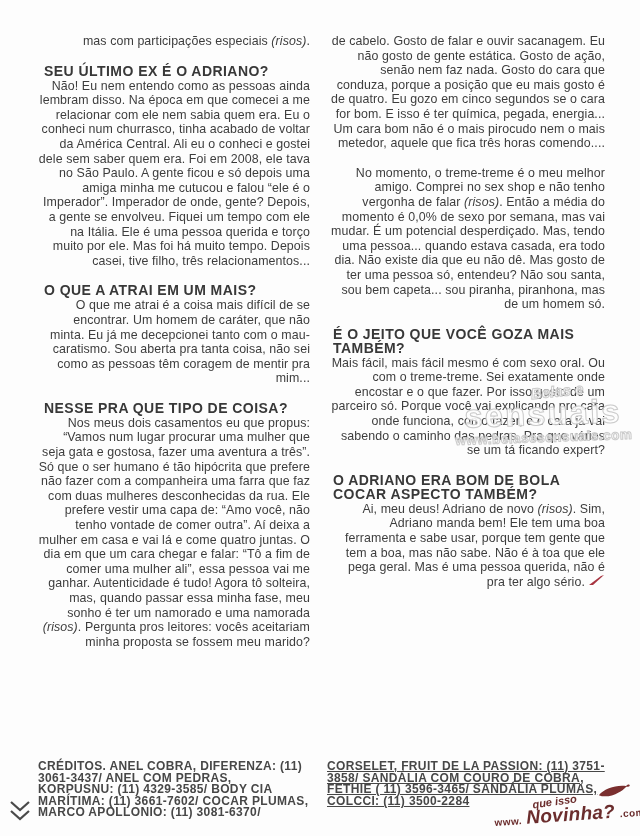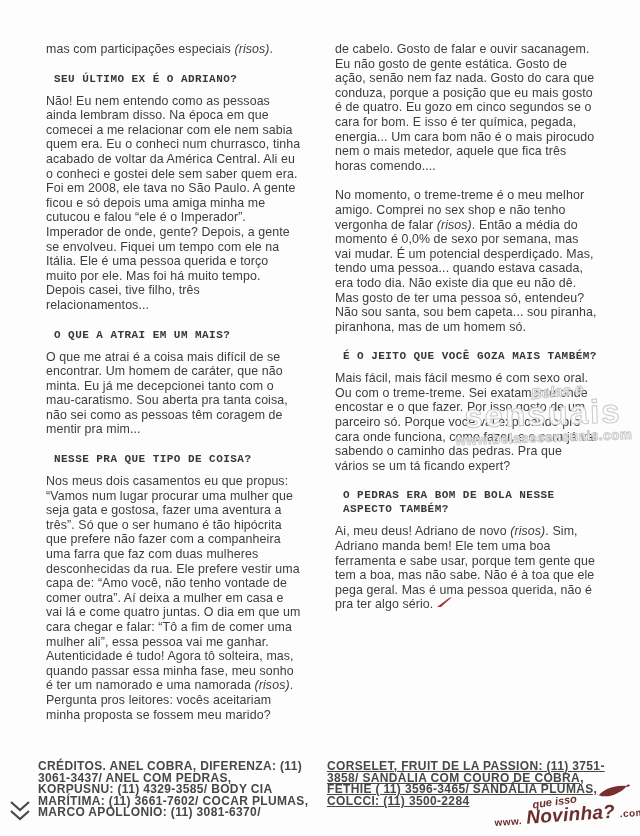--- a/index.html
+++ b/index.html
@@ -15,35 +15,35 @@
   .content {
     position:absolute; left:38px; top:34px;
     display:flex; gap:17px;
   }
   .col { display:block; }
   .col-left  { width:272px; }
   .col-right { width:278px; }
   .block { margin:0; }
   .block + .block { margin-top:15px; }
   p.body {
-    margin:8px;
+    margin:0;
     font-size:12.4px;
     line-height:14.6px;
     letter-spacing:0.1px;
     color:#3d3d3d;
+    text-align:right;
   }
   p.body i { font-style:italic; }
   h3.q {
-    margin:0 0 1px 16px;
-    font-size:11px;
+    margin:0 0 1px 6px;
+    font-size:14px;
     line-height:14px;
     font-weight:700;
     letter-spacing:0.45px;
     color:#383838;
-    font-family:Liberation Mono, monospace;
   }
   .end-mark { display:inline-block; margin-left:4px; vertical-align:baseline; }
   .credits {
     position:absolute; top:761px;
     font-size:12px; line-height:11.6px;
     font-weight:700; letter-spacing:0.35px;
     color:#474747;
   }
   .credits-left  { left:38px;  width:272px; }
   .credits-right { left:327px; width:282px;text-decoration:underline; }
@@ -126,21 +126,21 @@
     <div class="col col-right" id="col-right">
         <p class="body block">de cabelo. Gosto de falar e ouvir sacanagem. Eu não gosto de gente estática. Gosto de ação, senão nem faz nada. Gosto do cara que conduza, porque a posição que eu mais gosto é de quatro. Eu gozo em cinco segundos se o cara for bom. E isso é ter química, pegada, energia... Um cara bom não é o mais pirocudo nem o mais metedor, aquele que fica três horas comendo....</p>
         <div class="block">
           <p class="body">No momento, o treme-treme é o meu melhor amigo. Comprei no sex shop e não tenho vergonha de falar <i>(risos)</i>. Então a média do momento é 0,0% de sexo por semana, mas vai mudar. É um potencial desperdiçado. Mas, tendo uma pessoa... quando estava casada, era todo dia. Não existe dia que eu não dê. Mas gosto de ter uma pessoa só, entendeu?  Não sou santa, sou bem capeta... sou piranha, piranhona, mas de um homem só.</p>
         </div>
         <div class="block">
           <h3 class="q">É O JEITO QUE VOCÊ GOZA MAIS TAMBÉM?</h3>
           <p class="body">Mais fácil, mais fácil mesmo é com sexo oral. Ou com o treme-treme. Sei exatamente onde encostar e o que fazer. Por isso gosto de um parceiro só. Porque você vai explicando pro cara onde funciona, como fazer, e o cara já vai sabendo o caminho das pedras. Pra que vários se um tá ficando expert?</p>
         </div>
         <div class="block">
-          <h3 class="q">O PEDRAS ERA BOM DE BOLA NESSE ASPECTO TAMBÉM?</h3>
+          <h3 class="q">O ADRIANO ERA BOM DE BOLA COCAR ASPECTO TAMBÉM?</h3>
           <p class="body">Ai, meu deus! Adriano de novo <i>(risos)</i>. Sim, Adriano manda bem! Ele tem uma boa ferramenta e sabe usar, porque tem gente que tem a boa, mas não sabe. Não é à toa que ele pega geral. Mas é uma pessoa querida, não é pra ter algo sério.<span class="end-mark"><svg width="16" height="11" viewBox="0 0 16 11">
                 <path d="M0,10 L12,1 L15,0 L4,10 Z" fill="#a83440"></path>
               </svg></span></p>
         </div>
       </div>
   </div>
 
   <div class="credits credits-left">CRÉDITOS. ANEL COBRA, DIFERENZA: (11) 3061-3437/ ANEL COM PEDRAS, KORPUSNU: (11) 4329-3585/ BODY CIA MARÍTIMA: (11) 3661-7602/ COCAR PLUMAS, MARCO APOLLONIO: (11) 3081-6370/</div>
 
   <div class="credits credits-right">CORSELET, FRUIT DE LA PASSION: (11) 3751-3858/ SANDÁLIA COM COURO DE COBRA, FETHIE ( 11) 3596-3465/ SANDÁLIA PLUMAS, COLCCI: (11) 3500-2284</div>

